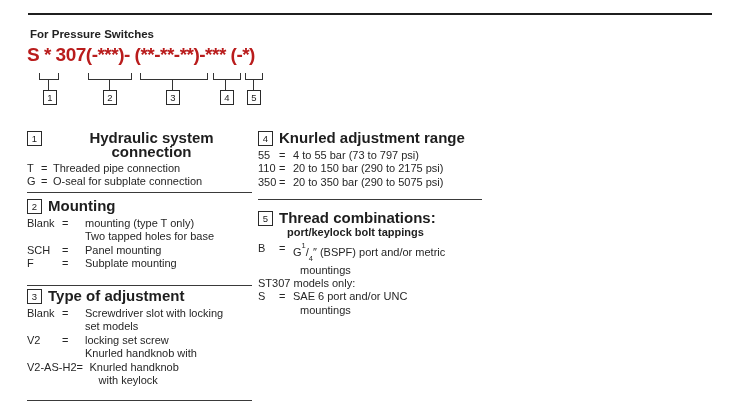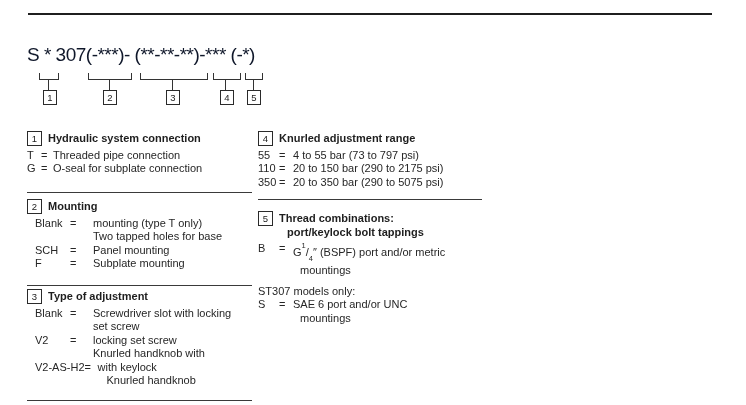--- a/index.html
+++ b/index.html
@@ -11,67 +11,68 @@
     color:#262626;
     overflow:hidden;
   }
   
   .top-rule{position:absolute;left:28px;top:13px;width:684px;height:2px;background:#1f1f1f;}
   
   .doc-title{position:absolute;left:30px;top:28px;font-size:11.5px;font-weight:bold;color:#222;}
   
   .model-code{
     position:absolute;left:27px;top:44px;
-    font-size:19px;font-weight:normal;letter-spacing:-0.5px;
-    color:#0f172a;white-space:nowrap;
+    font-size:19px;font-weight:bold;letter-spacing:-0.5px;
+    color:#b91c1c;white-space:nowrap;
   }
   
   .bracket{position:absolute;top:73px;height:6px;border-left:1px solid #333;border-right:1px solid #333;border-bottom:1px solid #333;}
   .b1{left:39px;width:18px;} .b2{left:88px;width:42px;} .b3{left:140px;width:66px;}
   .b4{left:213px;width:26px;} .b5{left:245px;width:16px;}
   .stem{position:absolute;top:79px;height:11px;width:1px;background:#333;}
   .st1{left:48px;} .st2{left:109px;} .st3{left:172px;} .st4{left:225px;} .st5{left:253px;}
   .code-box{
     position:absolute;top:90px;width:12px;height:13px;
     border:1px solid #2a2a2a;font-size:9.5px;font-weight:normal;
     text-align:center;line-height:13px;color:#222;background:#fff;
   }
   .cb1{left:43px;} .cb2{left:103px;} .cb3{left:166px;} .cb4{left:220px;} .cb5{left:247px;}
   
   .section{position:absolute;font-size:11px;line-height:13.4px;}
   .sec-head{display:flex;align-items:flex-start;margin-bottom:3px;}
   .numbox{
     flex:0 0 auto;width:13px;height:13px;border:1px solid #2a2a2a;
     font-size:9.5px;line-height:13px;text-align:center;color:#222;background:#fff;
   }
-  .sec-title{font-weight:bold;margin-left:6px;font-size:11px;line-height:14px;color:#1e1e1e;text-align:center;}
+  .sec-title{font-weight:bold;margin-left:6px;font-size:15px;line-height:14px;color:#1e1e1e;text-align:center;}
   .sec-title2{font-weight:bold;padding-left:29px;font-size:11px;line-height:13.4px;color:#1e1e1e;}
   .row{display:flex;align-items:flex-start;}
   .term{flex:0 0 auto;white-space:nowrap;}
   .eq{flex:0 0 auto;}
   .desc{flex:1 1 auto;}
   .dline{min-height:0;}
   .s1 .term{min-width:14px;} .s1 .eq{width:12px;}
-  .s2 .term,.s3 .term{min-width:35px;margin-left:8px;} .s2 .eq,.s3 .eq{width:23px;}
+  .s2 .term,.s3 .term{min-width:35px;} .s2 .eq,.s3 .eq{width:23px;}
   .row.tight .eq{width:13px;}
   .s4 .term,.s5 .term{min-width:21px;} .s4 .eq,.s5 .eq{width:14px;}
   .row.indent2 .desc .dline:nth-child(2){padding-left:9px;}
   .row.indent7 .desc .dline:nth-child(2){padding-left:7px;}
-  .note{margin-top:8px;}
+  .note{margin-top:0;}
   .divider{position:absolute;height:1px;background:#3a3a3a;}
   sup{font-size:7.5px;position:relative;top:-3.5px;}
   sub{font-size:7.5px;position:relative;top:2px;}
 </style>
 </head>
 <body>
 
 <div id="page">
 
   <div class="top-rule"></div>
 
+  <div class="doc-title">For Pressure Switches</div>
 
   <div class="model-code">S * 307(-***)- (**-**-**)-*** (-*)</div>
 
   <div class="bracket b1"></div>
   <div class="bracket b2"></div>
   <div class="bracket b3"></div>
   <div class="bracket b4"></div>
   <div class="bracket b5"></div>
   <div class="stem st1"></div>
   <div class="stem st2"></div>
@@ -139,37 +140,37 @@
   <div class="section s3" style="left:27px;top:289px;width:228px;">
     <div class="sec-head">
       <span class="numbox">3</span>
       <span class="sec-title">Type of adjustment</span>
     </div>
     <div class="row">
       <span class="term">Blank</span>
       <span class="eq">=</span>
       <span class="desc">
         <div class="dline">Screwdriver slot with locking</div>
-        <div class="dline">set screw</div>
+        <div class="dline">set models</div>
       </span>
     </div>
     <div class="row">
       <span class="term">V2</span>
       <span class="eq">=</span>
       <span class="desc">
         <div class="dline">locking set screw</div>
         <div class="dline">Knurled handknob with</div>
       </span>
     </div>
     <div class="row tight indent2">
       <span class="term">V2-AS-H2</span>
       <span class="eq">=</span>
       <span class="desc">
+        <div class="dline">Knurled handknob</div>
         <div class="dline">with keylock</div>
-        <div class="dline">Knurled handknob</div>
       </span>
     </div>
   </div>
   <div class="divider" style="left:27px;top:400px;width:225px;"></div>
 
   <div class="section s4" style="left:258px;top:131px;width:230px;">
     <div class="sec-head">
       <span class="numbox">4</span>
       <span class="sec-title">Knurled adjustment range</span>
     </div>

